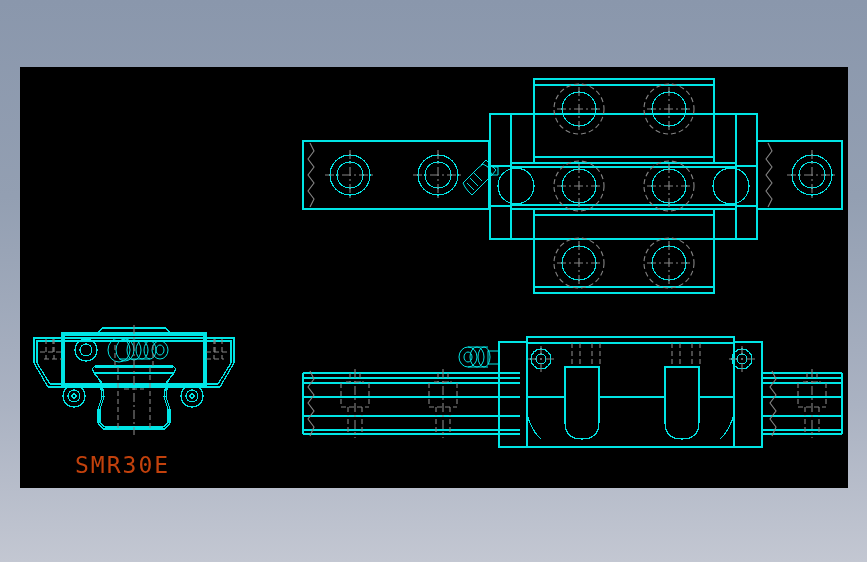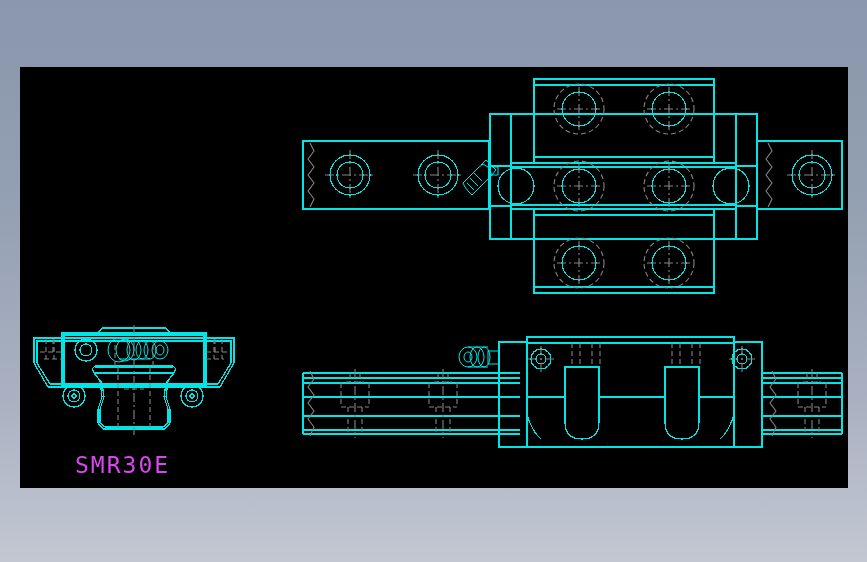--- a/index.html
+++ b/index.html
@@ -33,21 +33,21 @@
     left: 0;
     top: 0;
     width: 828px;
     height: 421px;
     display: block;
   }
   #part-label {
     position: absolute;
     left: 55px;
     top: 385px;
-    color: #d946ef;
+    color: #c2410c;
     font-family: "DejaVu Sans Mono", monospace;
     font-size: 23px;
     letter-spacing: 2px;
     white-space: nowrap;
     user-select: none;
   }
 </style>
 </head>
 <body>
 

